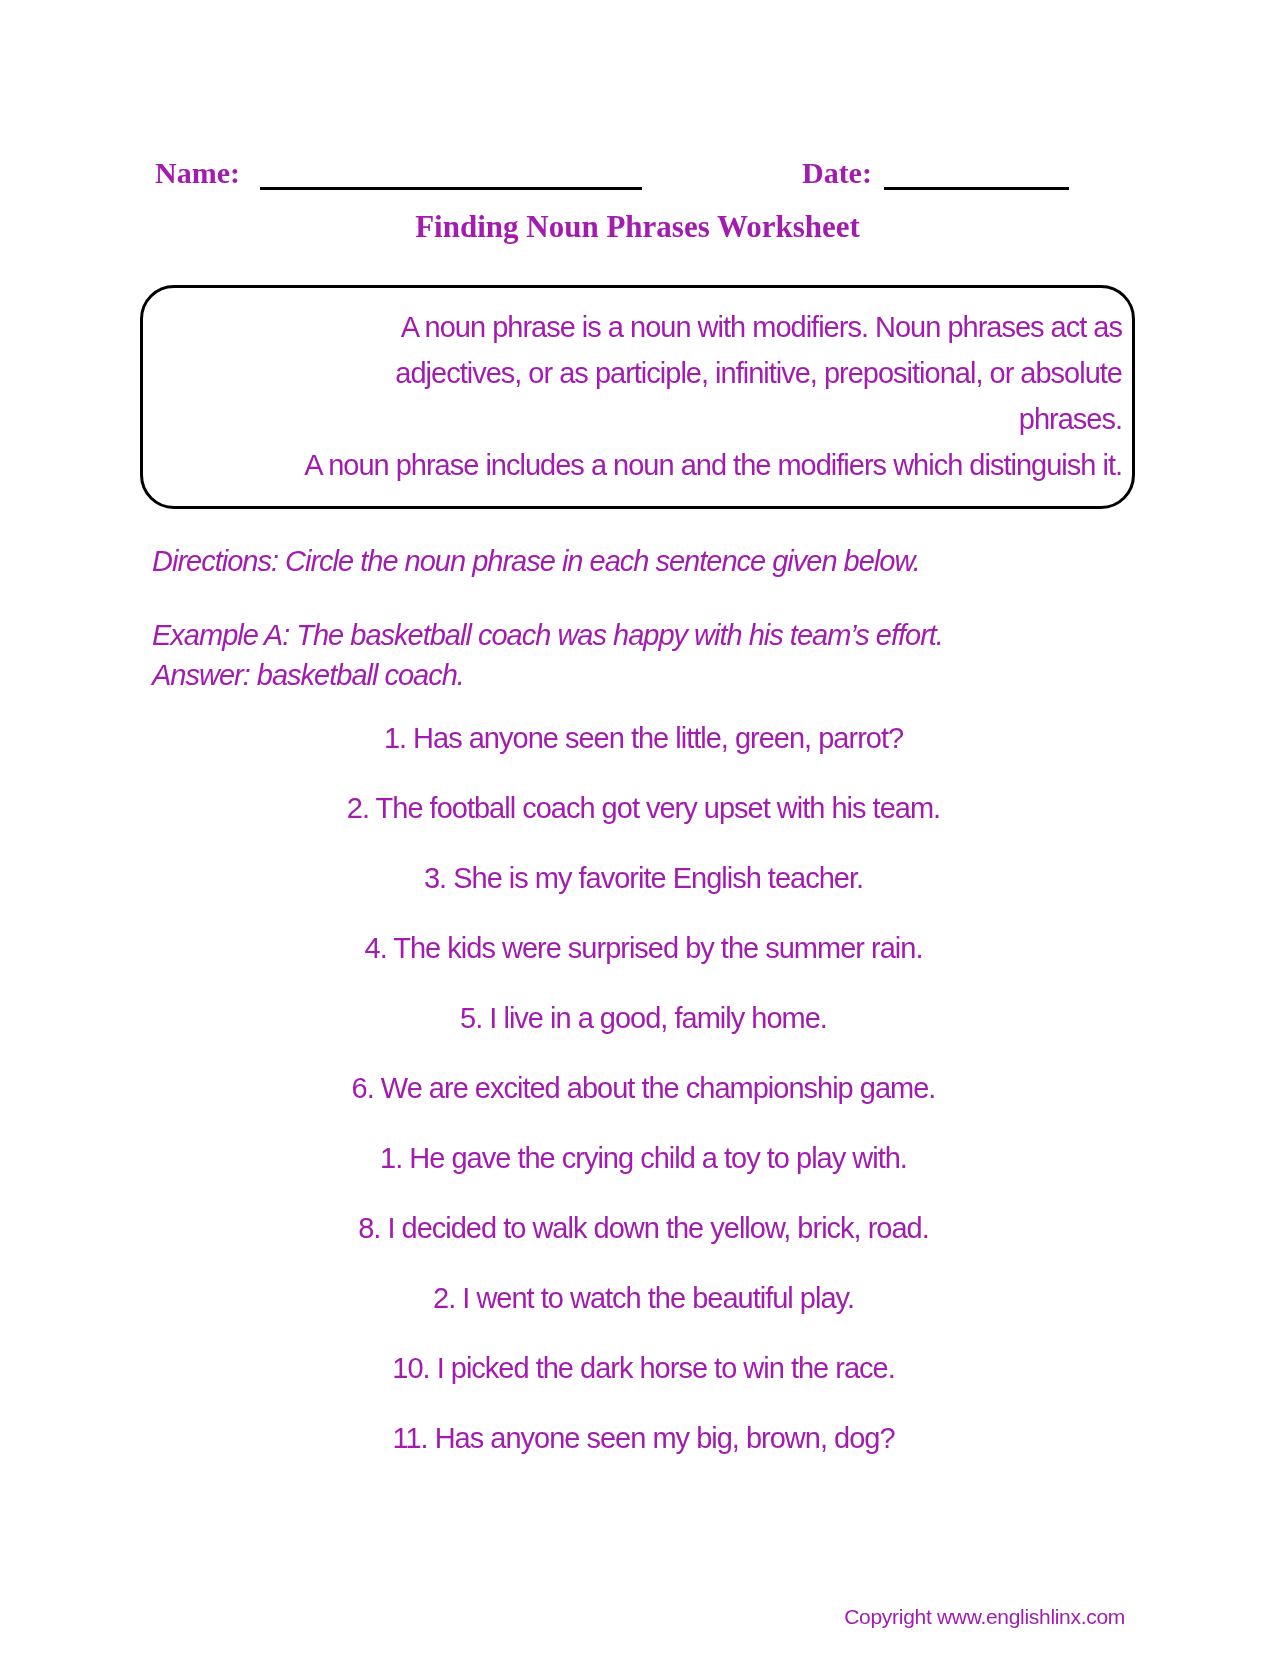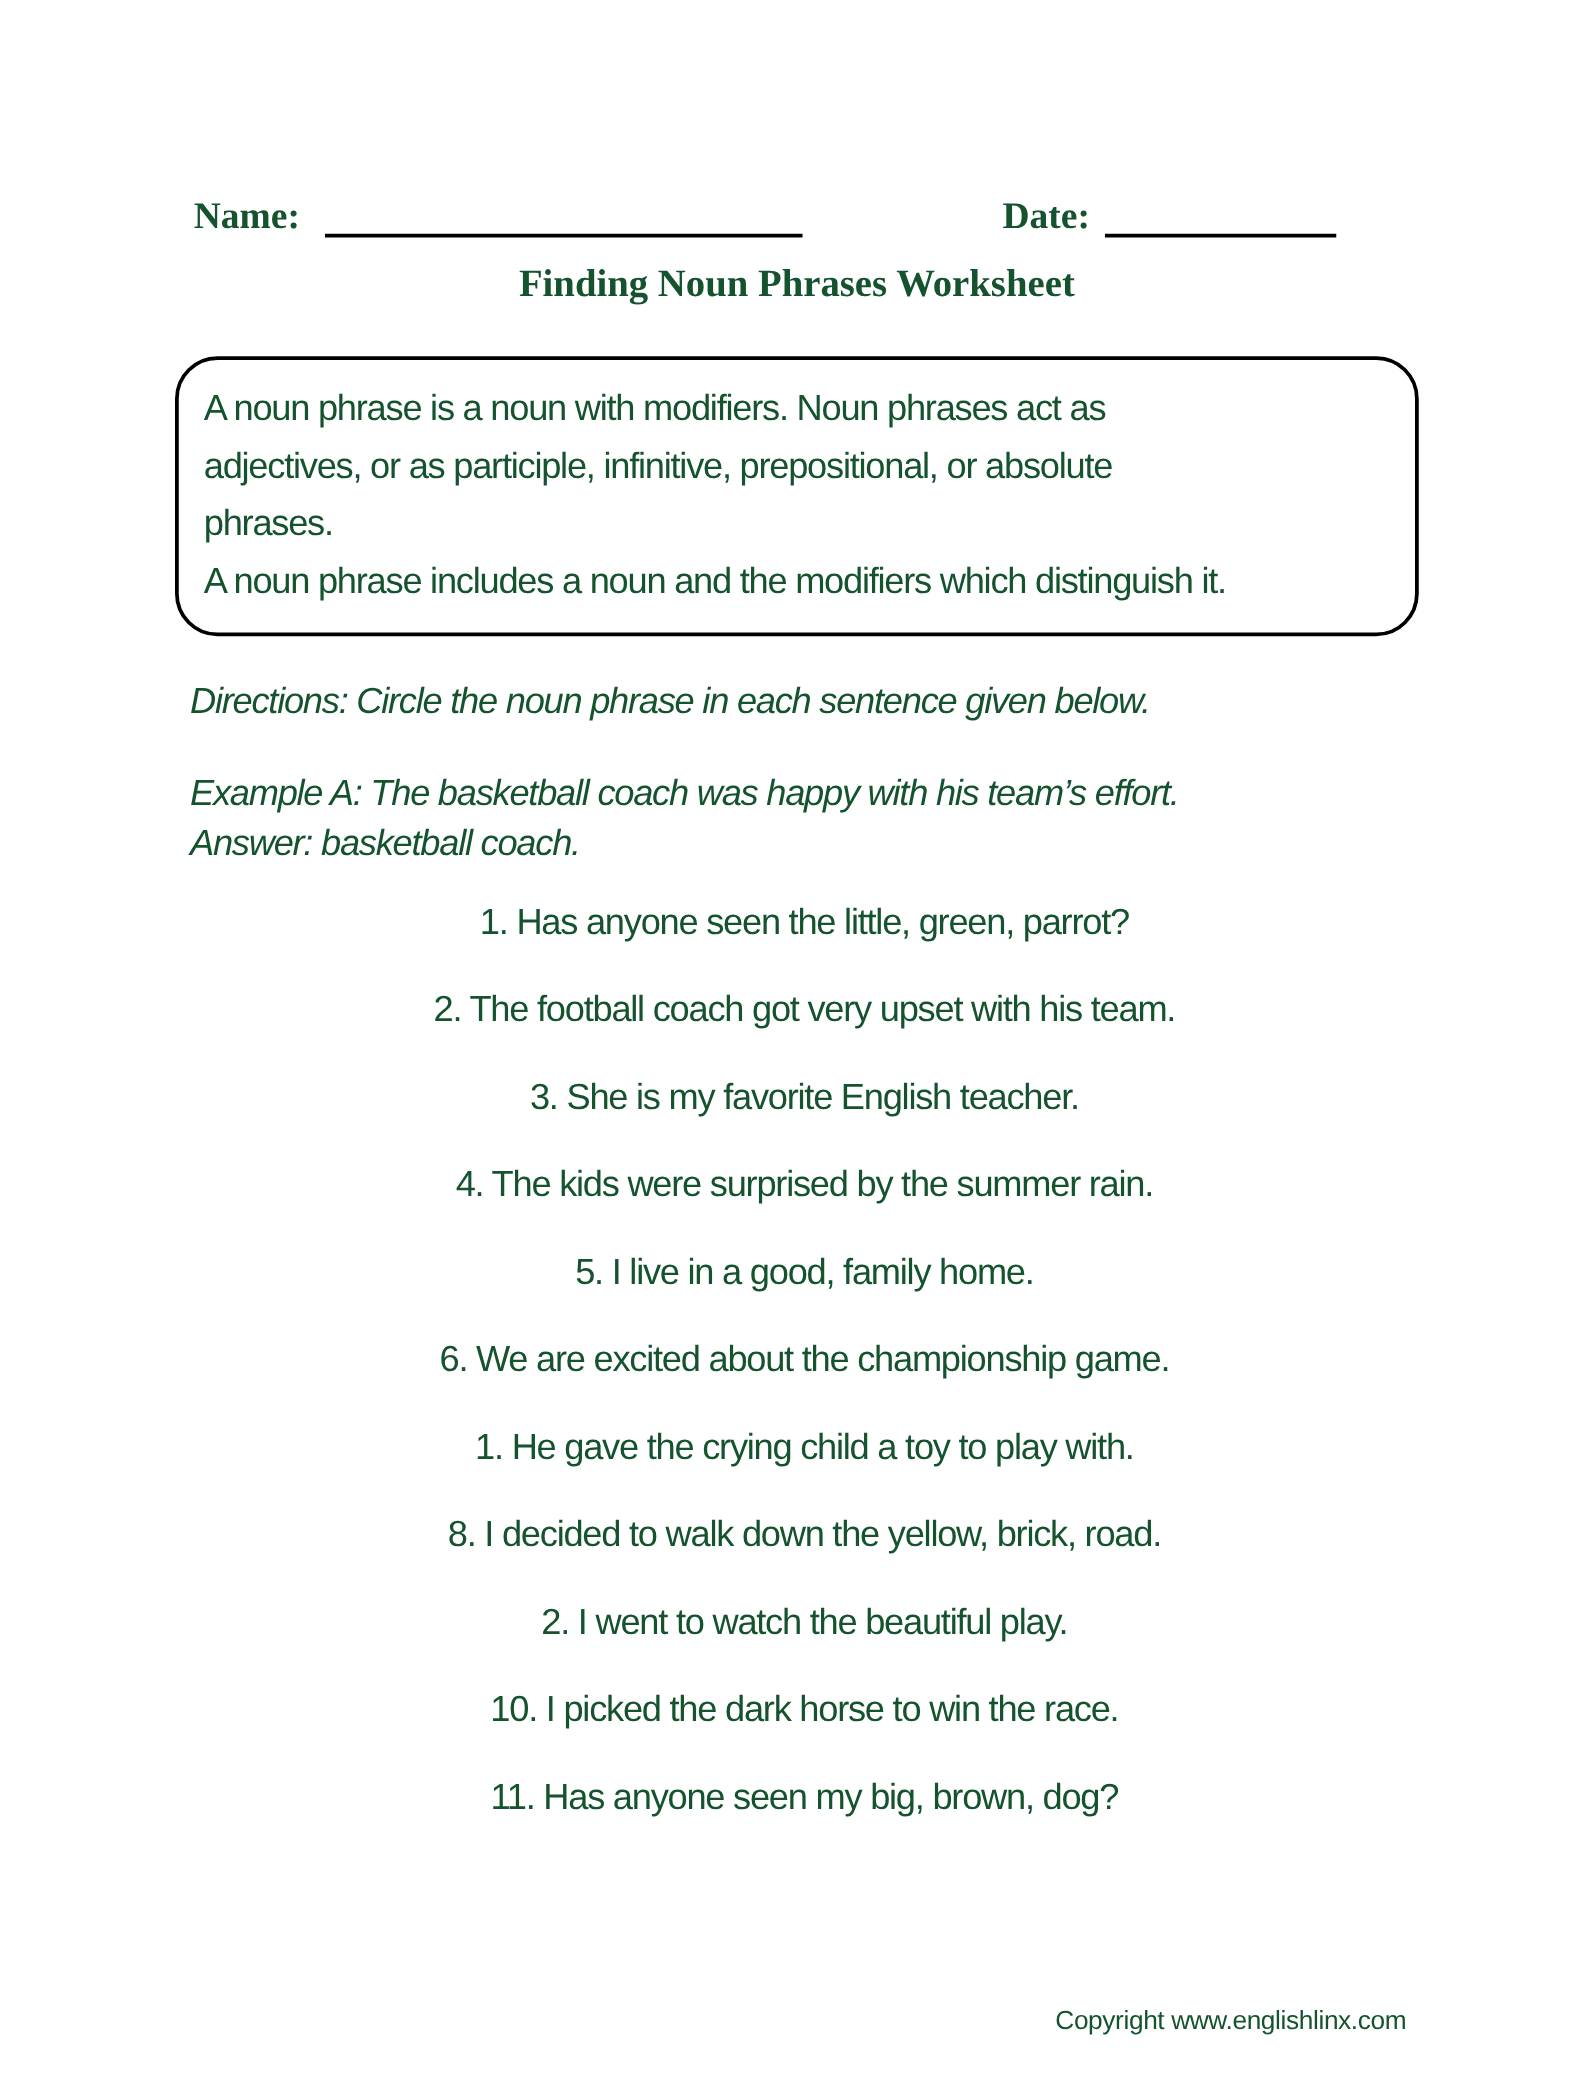--- a/index.html
+++ b/index.html
@@ -2,21 +2,21 @@
 <html><head>
 <meta charset="utf-8">
 <style>
   * { margin: 0; padding: 0; box-sizing: border-box; }
   html, body { background: #ffffff; }
   .page {
     position: relative;
     width: 1275px;
     height: 1662px;
     background: #ffffff;
-    color: #14532d;
+    color: #a21caf;
     font-family: "Liberation Sans", sans-serif;
     overflow: hidden;
   }
   .content {
     padding: 156px 140px 0 140px;
   }
 
   
   .header-row {
     display: flex;
@@ -49,21 +49,21 @@
   
   .definition-box {
     margin-top: 40px;
     border: 3px solid #000000;
     border-radius: 34px;
     padding: 16px 10px 18px 20px;
     font-size: 29px;
     letter-spacing: -1px;
     line-height: 46px;
   }
-  .definition-box div { white-space: nowrap; }
+  .definition-box div { white-space: nowrap; text-align: right; }
 
   
   .body-text {
     margin-left: 12px;
     font-size: 29px;
     letter-spacing: -1px;
   }
   .directions { margin-top: 36px; line-height: 32px; font-style: italic; }
   .example {
     margin-top: 38px;

